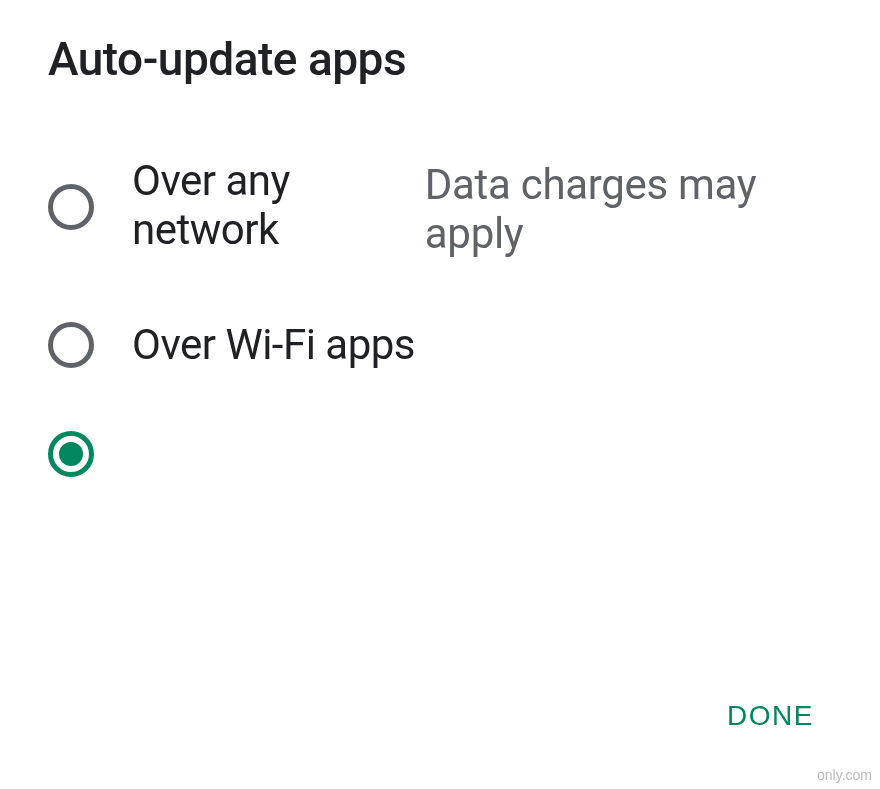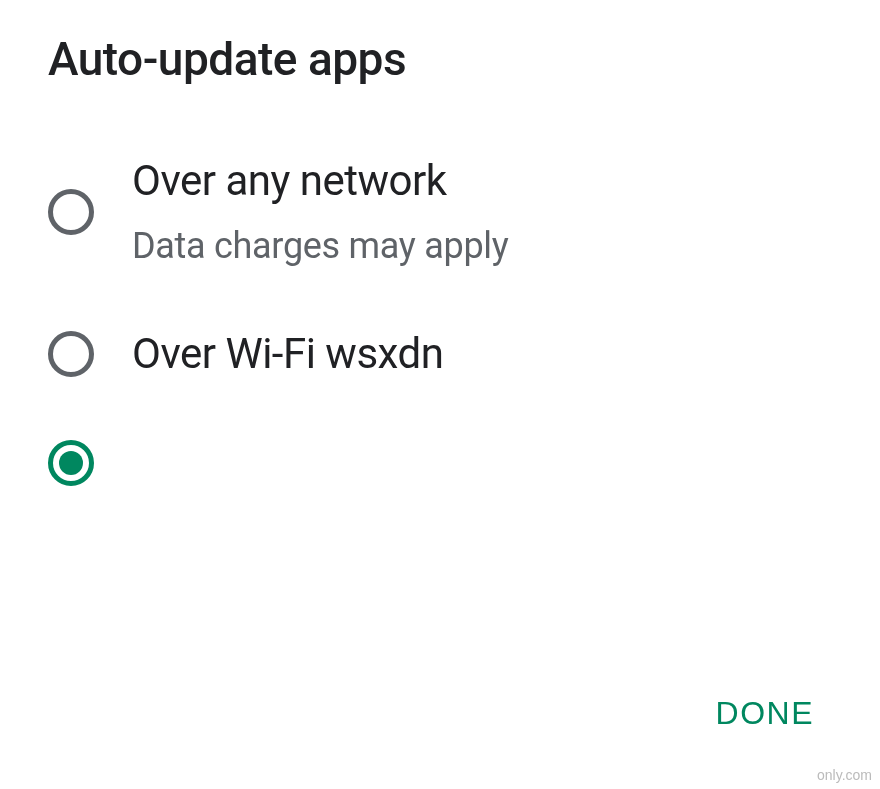--- a/index.html
+++ b/index.html
@@ -53,41 +53,41 @@
     }
     .radio.selected::after {
       content: "";
       width: 24px;
       height: 24px;
       border-radius: 50%;
       background: #00875f;
     }
     .option-text {
       display: flex;
-      flex-direction: column;
-      gap: 16px;
+      flex-direction: row;
+      gap: 2px;
     }
     .option-label {
       font-size: 42px;
       color: #202124;
       letter-spacing: -0.5px;
     }
     .option-sublabel {
-      font-size: 36px;
+      font-size: 42px;
       color: #5f6368;
       letter-spacing: -0.3px;
       margin-top: 4px;
     }
     .actions {
       position: absolute;
       bottom: 45px;
       right: 50px;
     }
     .done-button {
-      font-size: 32px;
+      font-size: 28px;
       font-weight: 500;
       color: #00875f;
       letter-spacing: 1.5px;
       background: none;
       border: none;
       cursor: pointer;
       padding: 12px 16px;
     }
     .watermark {
       position: absolute;
@@ -110,21 +110,21 @@
       <div class="radio"></div>
       <div class="option-text">
         <div class="option-label">Over any network</div>
         <div class="option-sublabel">Data charges may apply</div>
       </div>
     </div>
 
     <div class="option">
       <div class="radio"></div>
       <div class="option-text">
-        <div class="option-label">Over Wi-Fi wsxdn</div>
+        <div class="option-label">Over Wi-Fi apps</div>
       </div>
     </div>
 
     <div class="option">
       <div class="radio selected"></div>
     </div>
 
   </div>
 
   <div class="actions">

